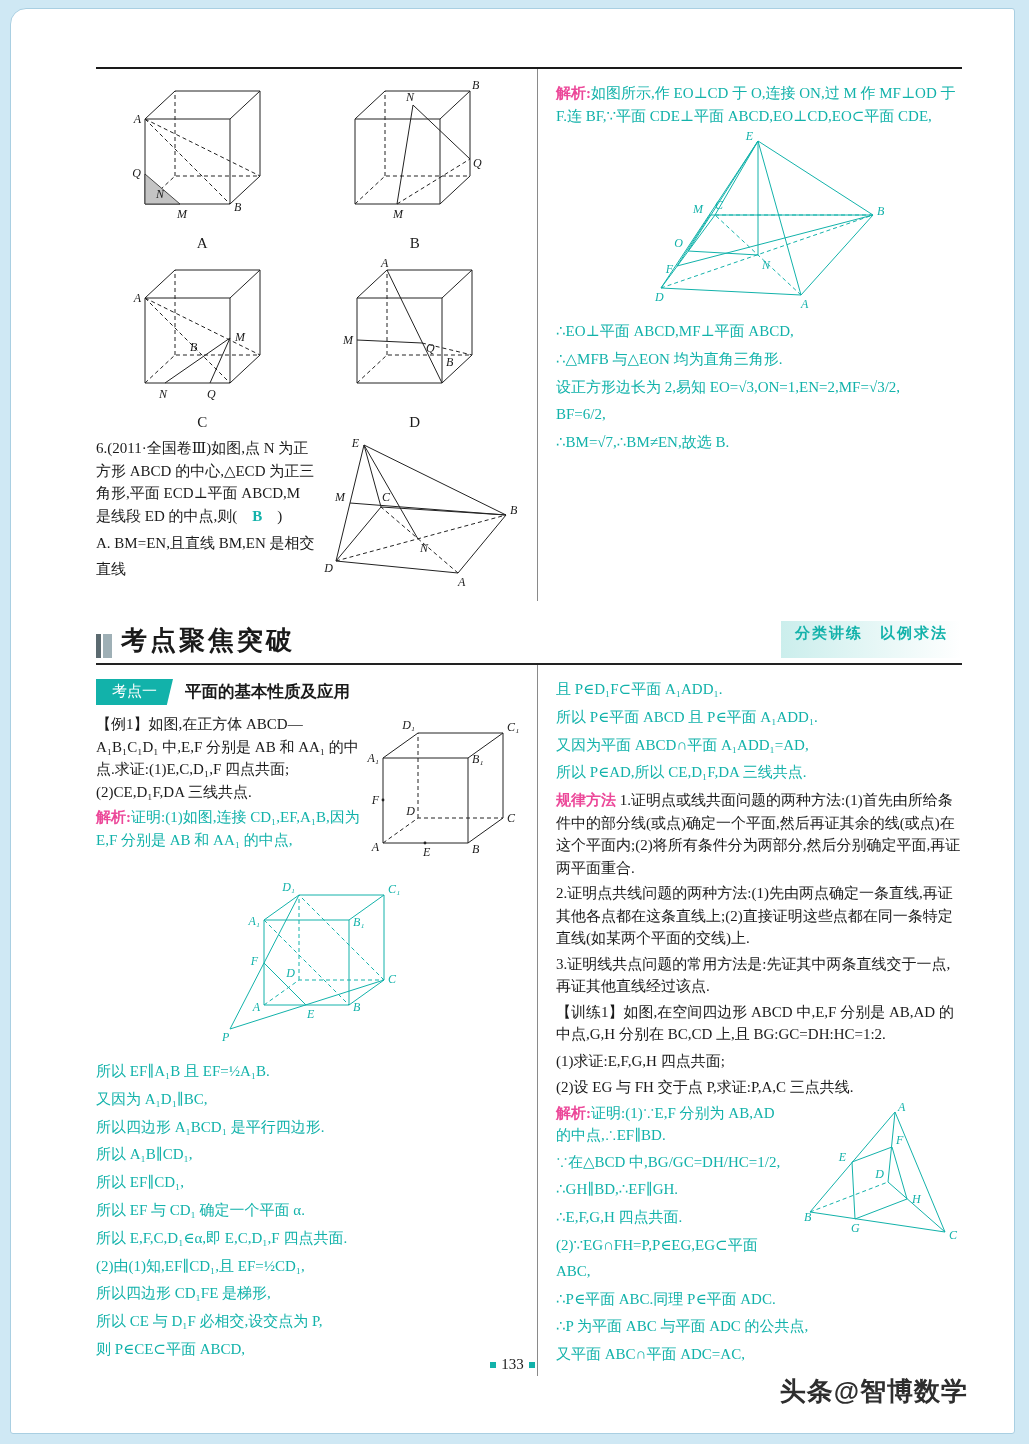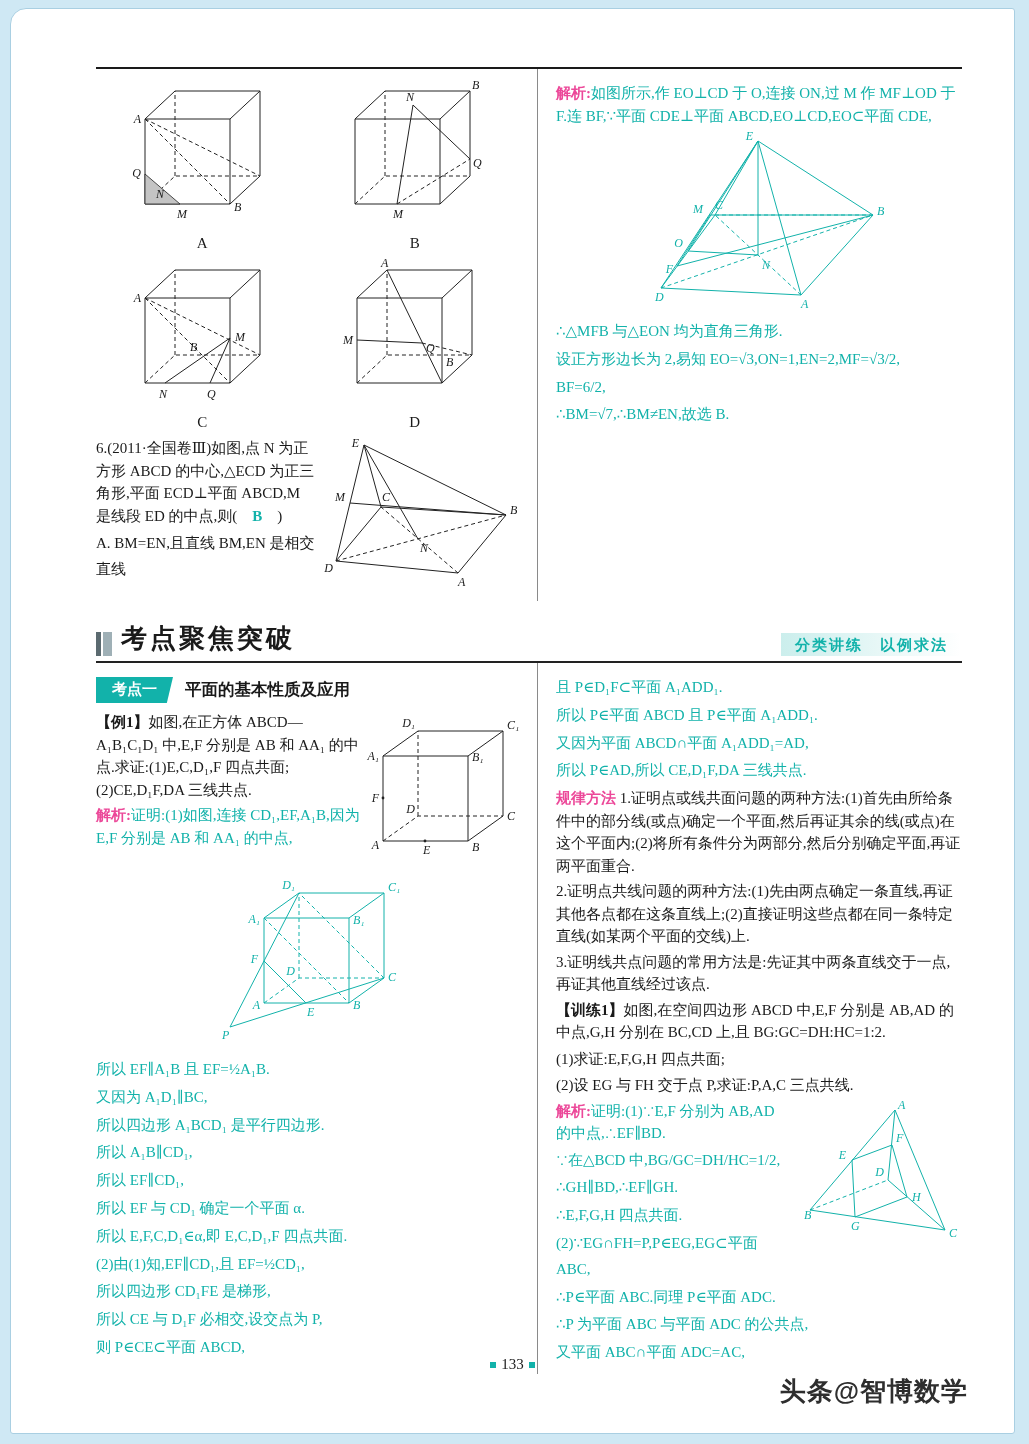--- a/index.html
+++ b/index.html
@@ -23,36 +23,36 @@
   .hrule { border-top:2px solid #1a1a1a; margin-top:2px; }
   .cols { display:flex; align-items:stretch; }
   .col-l { width:442px; padding:10px 16px 6px 0; border-right:1px solid #8a8a8a; }
   .col-r { flex:1; padding:10px 0 6px 18px; }
   .fig-grid-row { display:flex; margin-bottom:6px; }
   .fig-cell { width:50%; text-align:center; }
   .fig-cap { font-size:15px; margin-top:2px; }
   .para { line-height:1.5; margin:3px 0; }
   .teal { color:#12b2aa; }
   .jx-label { font-weight:bold; color:#ec4899; }
-  .bold-black { font-weight:bold; }
+  .bold-black { font-weight:normal; }
   .ans { color:#12b2aa; font-weight:bold; }
   .opt { line-height:1.75; }
   .tl { color:#12b2aa; line-height:1.72; margin:2px 0; }
   .blk-line { line-height:1.6; margin:2px 0; }
   .fig-right { float:right; margin:2px 0 4px 8px; }
   .fig-center { display:block; margin:6px auto; }
   .fig-pcube { display:block; margin:8px 0 8px 118px; }
   .banner { display:flex; align-items:flex-end; margin-top:20px; padding-bottom:5px; border-bottom:2px solid #222; font-family:"Liberation Sans","DejaVu Sans",sans-serif; position:relative; }
   .banner-icon { display:inline-flex; margin-right:9px; }
   .banner-icon .bi1 { width:5px; height:24px; background:#5b6a70; margin-right:2px; }
   .banner-icon .bi2 { width:9px; height:24px; background:#9fb0b6; }
   .banner-title { font-size:26px; font-weight:bold; letter-spacing:3px; }
-  .banner-right { margin-left:auto; color:#12b2aa; font-weight:bold; font-size:15px; letter-spacing:2px; padding:3px 14px 1px; background:linear-gradient(to right, rgba(18,178,170,.22), rgba(18,178,170,0)); }
+  .banner-right { margin-left:auto; color:#12b2aa; font-weight:bold; font-size:15px; letter-spacing:2px; padding:3px 14px 15px; background:linear-gradient(to right, rgba(18,178,170,.22), rgba(18,178,170,0)); }
   .kd-row { display:flex; align-items:center; margin:4px 0 8px; font-family:"Liberation Sans","DejaVu Sans",sans-serif; }
-  .kd-badge { background:#12b2aa; color:#fff; font-size:15px; font-weight:bold; padding:3px 16px 4px; clip-path:polygon(0 0,100% 0,92% 100%,0 100%); }
+  .kd-badge { background:#12b2aa; color:#fff; font-size:15px; font-weight:normal; padding:3px 16px 4px; clip-path:polygon(0 0,100% 0,92% 100%,0 100%); }
   .kd-title { font-weight:bold; font-size:16.5px; margin-left:12px; }
   .clearfix::after { content:""; display:block; clear:both; }
   .footer { position:absolute; left:0; right:0; bottom:60px; text-align:center; font-size:15px; }
   .footer .sq { display:inline-block; width:6px; height:6px; background:#12b2aa; margin:0 5px 1px; vertical-align:middle; }
   .watermark { position:absolute; right:46px; bottom:24px; font-family:"Liberation Sans","DejaVu Sans",sans-serif; font-size:26px; font-weight:bold; color:#2e2e2e; letter-spacing:1px; }
   svg { overflow:visible; }
   .flabel { font:italic 12px "Liberation Serif","DejaVu Serif",serif; fill:#1a1a1a; }
   .flabel-t { font:italic 12px "Liberation Serif","DejaVu Serif",serif; fill:#12b2aa; }
   .sline { stroke:#222; stroke-width:1; fill:none; }
   .dline { stroke:#222; stroke-width:1; fill:none; stroke-dasharray:4 3; }
@@ -158,20 +158,21 @@
           <text class="flabel-t" x="70" y="80" text-anchor="end">M</text>
           <text class="flabel-t" x="82" y="76">C</text>
           <text class="flabel-t" x="244" y="82">B</text>
           <text class="flabel-t" x="40" y="140" text-anchor="end">F</text>
           <text class="flabel-t" x="50" y="114" text-anchor="end">O</text>
           <text class="flabel-t" x="129" y="136">N</text>
           <text class="flabel-t" x="22" y="168">D</text>
           <text class="flabel-t" x="168" y="175">A</text>
         </svg>
         <div>
+            <div class="tl">∴EO⊥平面 ABCD,MF⊥平面 ABCD,</div>
             <div class="tl">∴△MFB 与△EON 均为直角三角形.</div>
             <div class="tl">设正方形边长为 2,易知 EO=√3,ON=1,EN=2,MF=√3/2,</div>
             <div class="tl">BF=6/2,</div>
             <div class="tl">∴BM=√7,∴BM≠EN,故选 B.</div>
           </div>
       </div>
     </div>
 
     <div class="banner">
       <span class="banner-icon">

